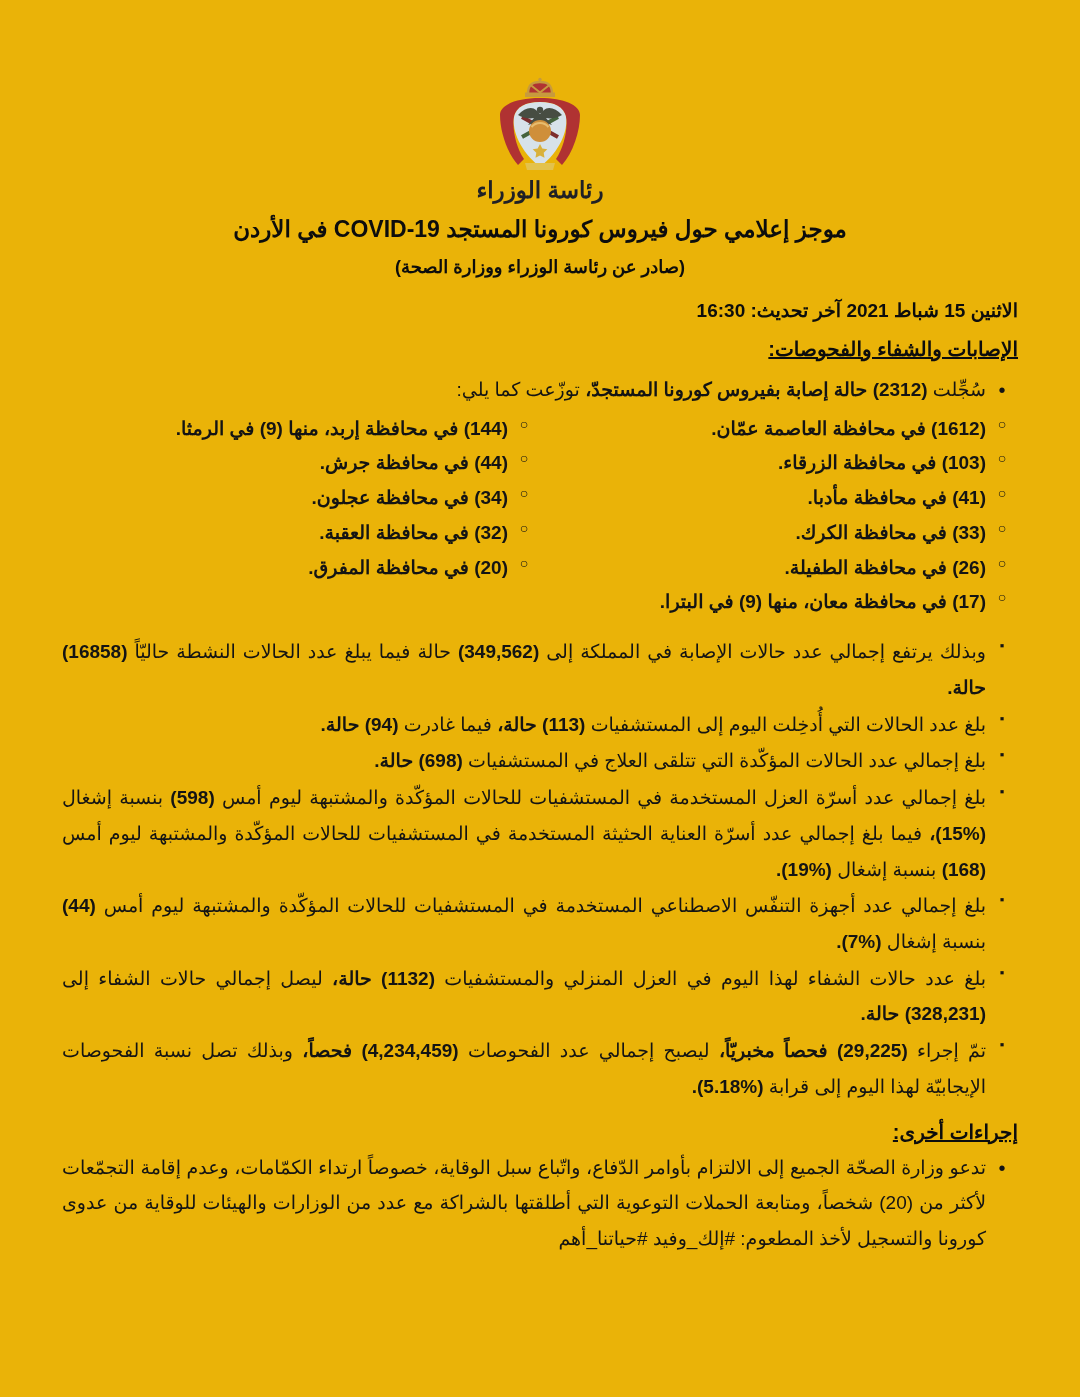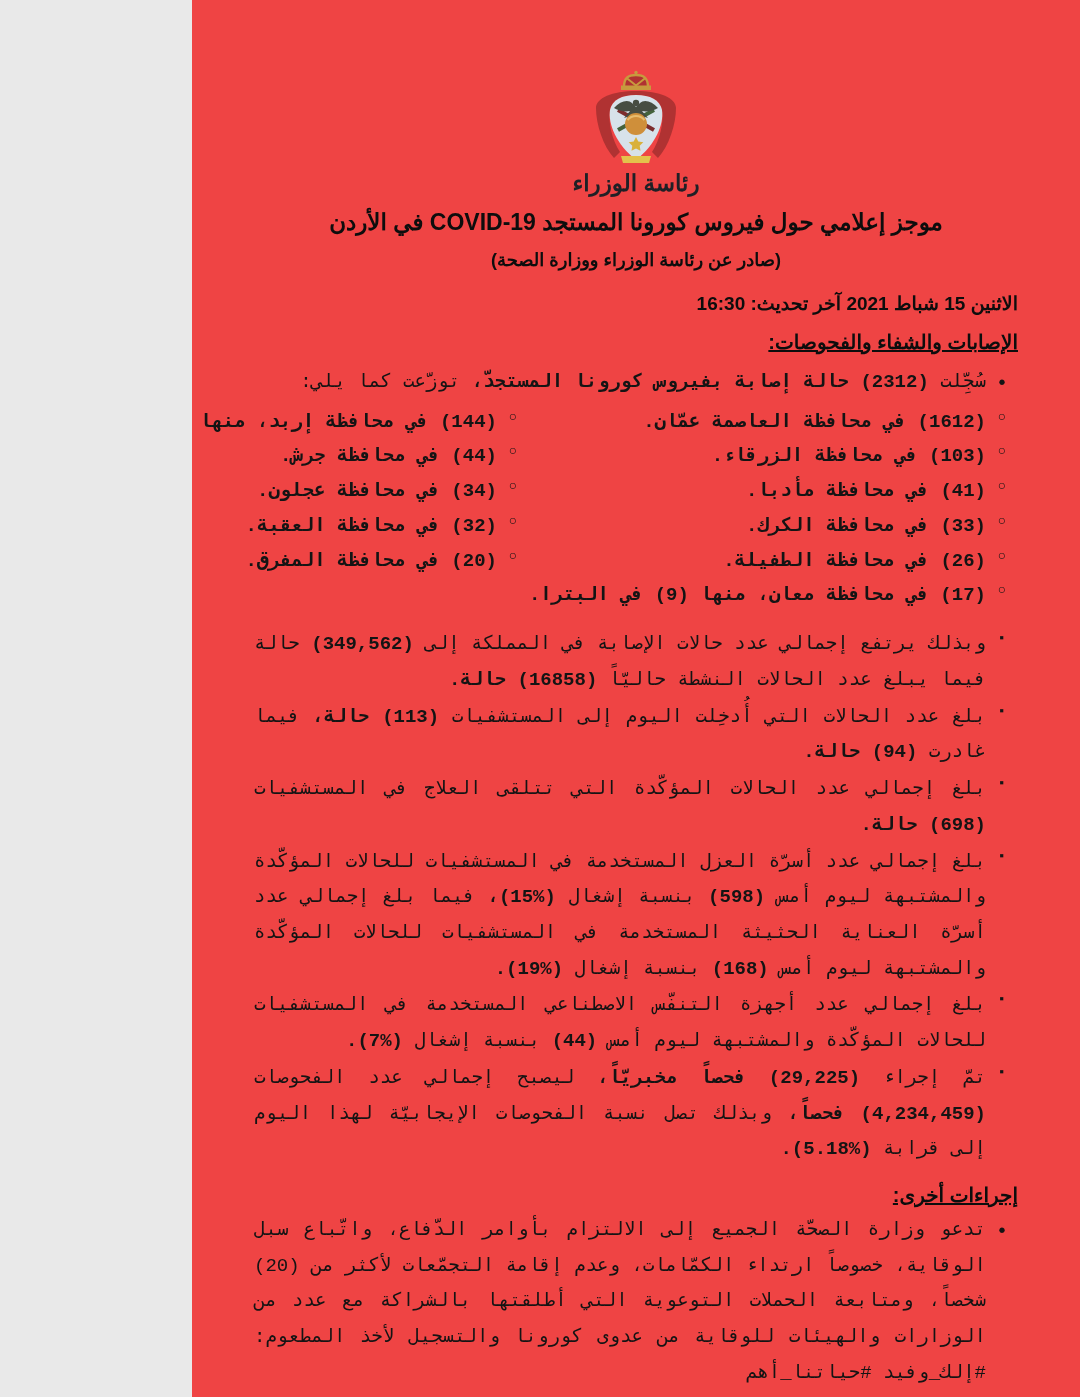--- a/index.html
+++ b/index.html
@@ -4,24 +4,24 @@
 <style>
   * { box-sizing: border-box; margin: 0; padding: 0; }
   html, body { background: #e9e9e9; }
   body {
     width: 1080px; height: 1397px;
     font-family: "Liberation Sans", sans-serif;
     color: var(--text, #111);
   }
   .page {
     position: relative;
-    width: 888px; height: 1397px;
-    background: #ef4444;
+    width: 1080px; height: 1397px;
+    background: #eab308;
     direction: rtl;
-    padding: 8px 62px;
+    padding: 15px 62px;
     overflow: hidden;
   }
   
   .header { text-align: center; padding-top: 62px; }
   .crest { display: block; margin: 0 auto; }
   .logo-caption {
     margin-top: 2px;
     font-size: 23px; font-weight: bold;
     color: #1f2026;
     letter-spacing: 0.5px;
@@ -34,21 +34,20 @@
     font-size: 20px; font-weight: bold;
     text-decoration: underline;
     margin-top: 15px;
     color:#0d0d0d;
   }
   .li {
     display: flex;
     font-size: 19px;
     line-height: 1.88;
     color:#141414;
-    font-family:Liberation Mono, monospace;
   }
   .li::before {
     flex: 0 0 auto;
     width: 32px;
     text-align: center;
   }
   .li .txt { flex: 1 1 auto; text-align: justify; }
   .dot::before  { content: "•"; font-size: 20px; }
   .sq::before   { content: "▪"; font-size: 13px; }
   .circ::before { content: "○"; font-size: 14px; }
@@ -170,20 +169,23 @@
       <div class="li sq">
           <div class="txt">بلغ إجمالي عدد الحالات المؤكّدة التي تتلقى العلاج في المستشفيات <b>(698) حالة.</b></div>
         </div>
       <div class="li sq">
           <div class="txt">بلغ إجمالي عدد أسرّة العزل المستخدمة في المستشفيات للحالات المؤكّدة والمشتبهة ليوم أمس <b>(598)</b> بنسبة إشغال <b>(%15)،</b> فيما بلغ إجمالي عدد أسرّة العناية الحثيثة المستخدمة في المستشفيات للحالات المؤكّدة والمشتبهة ليوم أمس <b>(168)</b> بنسبة إشغال <b>(%19).</b></div>
         </div>
       <div class="li sq">
           <div class="txt">بلغ إجمالي عدد أجهزة التنفّس الاصطناعي المستخدمة في المستشفيات للحالات المؤكّدة والمشتبهة ليوم أمس <b>(44)</b> بنسبة إشغال <b>(%7).</b></div>
         </div>
       <div class="li sq">
+          <div class="txt">بلغ عدد حالات الشفاء لهذا اليوم في العزل المنزلي والمستشفيات <b>(1132) حالة،</b> ليصل إجمالي حالات الشفاء إلى <b>(328,231) حالة.</b></div>
+        </div>
+      <div class="li sq">
           <div class="txt">تمّ إجراء <b>(29,225) فحصاً مخبريّاً،</b> ليصبح إجمالي عدد الفحوصات <b>(4,234,459) فحصاً،</b> وبذلك تصل نسبة الفحوصات الإيجابيّة لهذا اليوم إلى قرابة <b>(%5.18).</b></div>
         </div>
     </div>
   </div>
 
   <div>
     <div class="sec-heading">إجراءات أخرى:</div>
     <div class="measures-list">
       <div class="li dot">
         <div class="txt">تدعو وزارة الصحّة الجميع إلى الالتزام بأوامر الدّفاع، واتّباع سبل الوقاية، خصوصاً ارتداء الكمّامات، وعدم إقامة التجمّعات لأكثر من (20) شخصاً، ومتابعة الحملات التوعوية التي أطلقتها بالشراكة مع عدد من الوزارات والهيئات للوقاية من عدوى كورونا والتسجيل لأخذ المطعوم: #إلك_وفيد #حياتنا_أهم</div>

